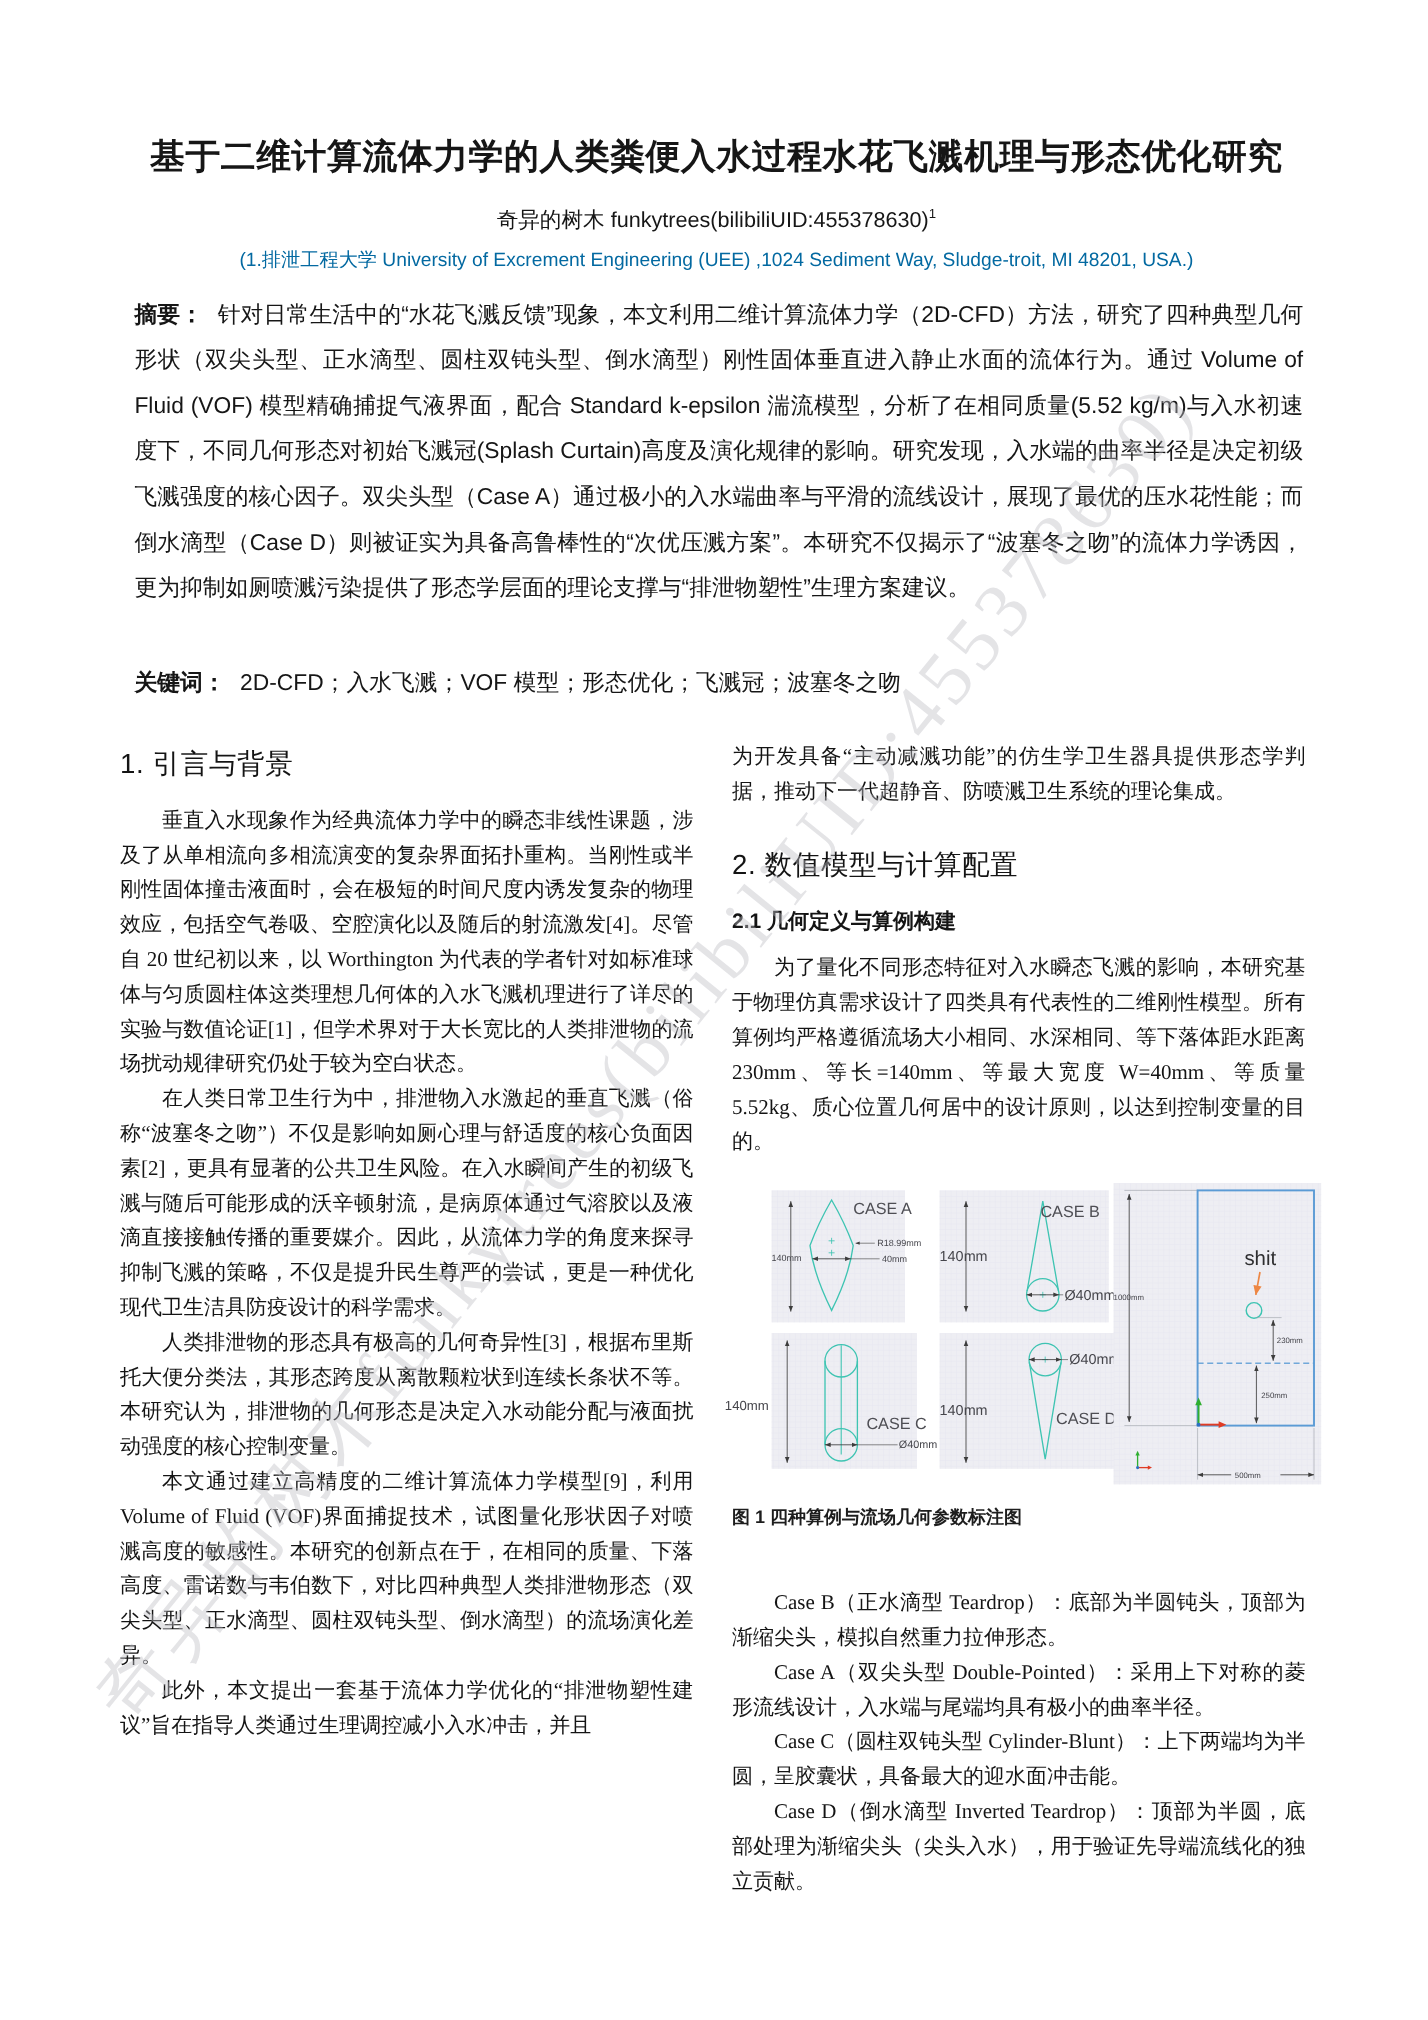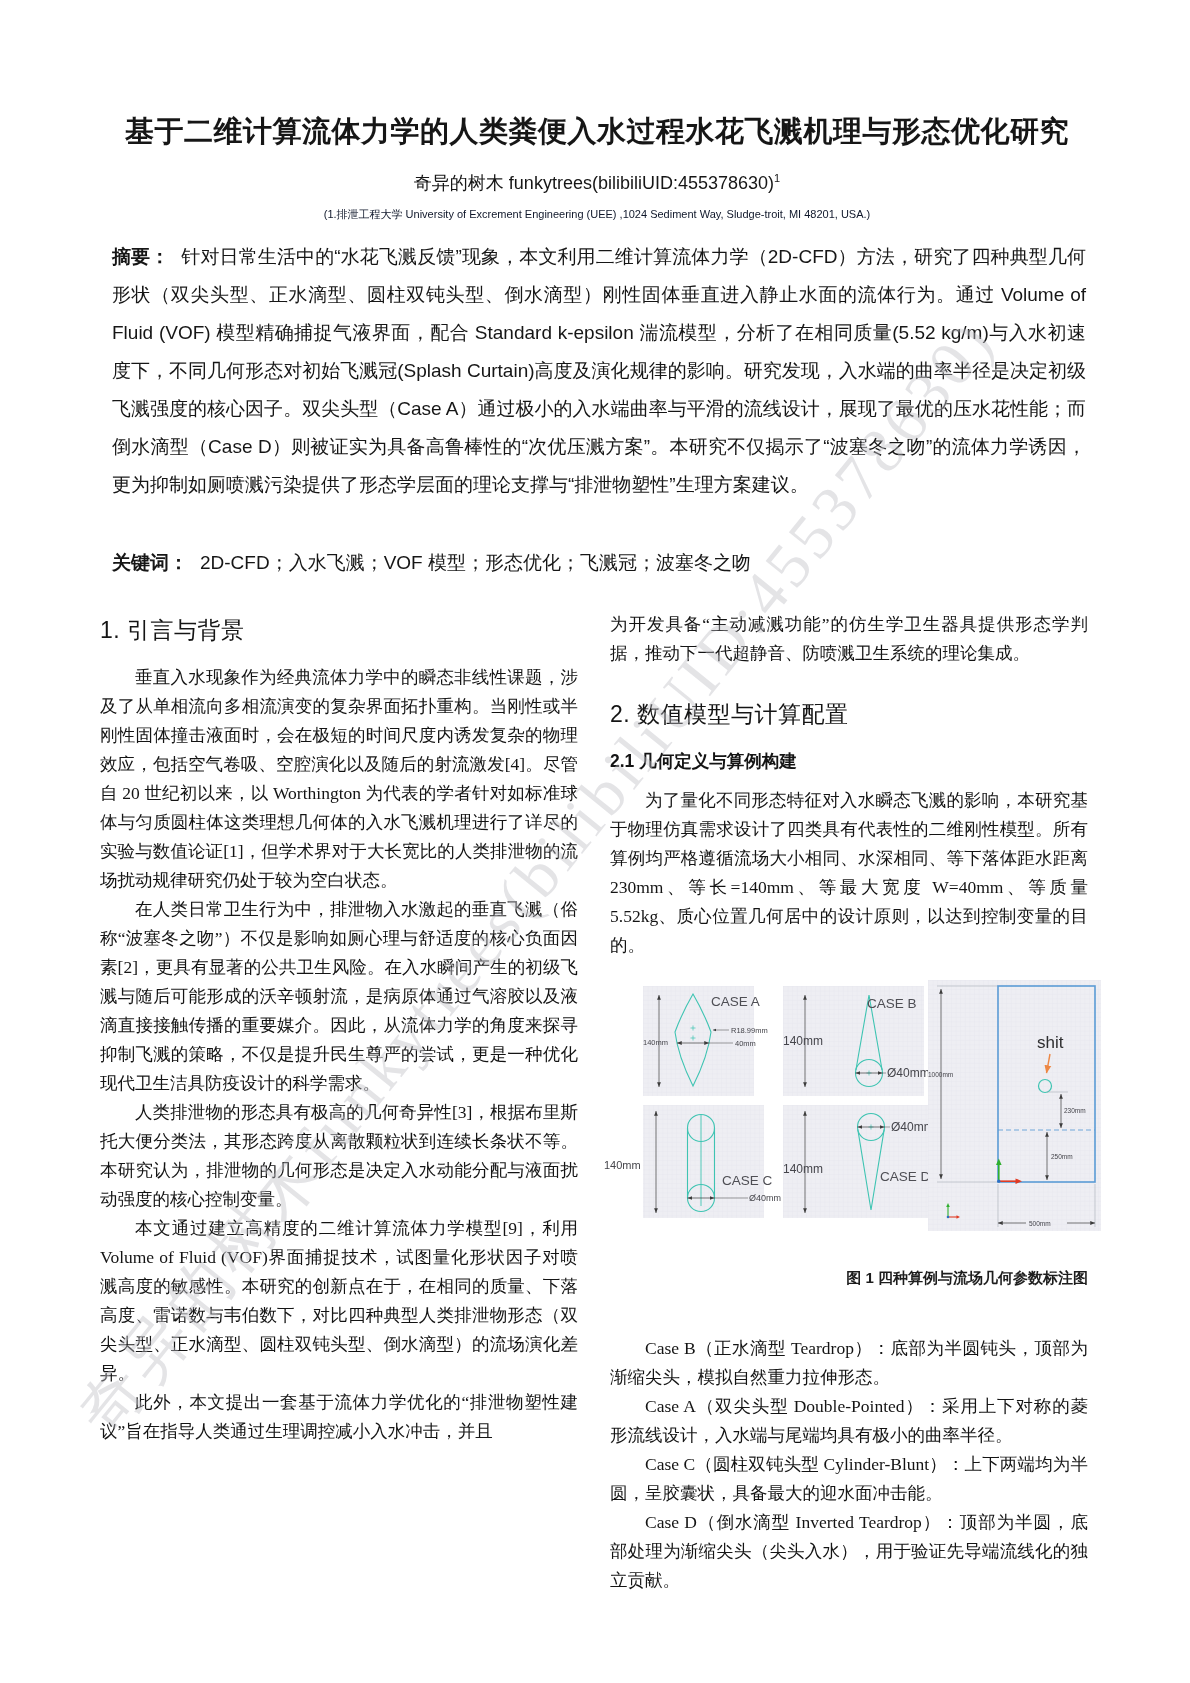--- a/index.html
+++ b/index.html
@@ -11,21 +11,21 @@
     position:absolute;left:58px;top:1398px;z-index:6;pointer-events:none;
     font-family:"Liberation Serif","DejaVu Serif",serif;
     font-size:64px;letter-spacing:5px;white-space:nowrap;
     color:#bfbfc6;opacity:.42;
     transform:rotate(-51deg);transform-origin:0 0;
   }
   .content{position:absolute;inset:0;padding:112px 96px 0 100px;box-sizing:border-box;z-index:1;}
   .title{font-size:29px;font-weight:700;text-align:center;margin:0 0 20px 0;letter-spacing:.5px;line-height:1.35;}
   .author{font-size:18px;text-align:center;margin:0 0 12px 0;}
   .author sup{font-size:11px;}
-  .affil{font-size:11px;text-align:center;margin:0 0 16px 0;color:#0f172a;}
+  .affil{font-size:16px;text-align:center;margin:0 0 16px 0;color:#0369a1;}
   .abstract{font-size:19px;line-height:38px;text-align:justify;margin:0 8px 0 12px;}
   .abstract .lead,.keywords .lead{font-weight:700;margin-right:12px;margin-top:26px;}
   .keywords{font-size:19px;margin:46px 8px 0 12px;}
   .columns{display:flex;gap:32px;margin-top:34px;}
   .col{
     width:478px;flex:0 0 478px;
     font-family:"Liberation Serif","DejaVu Serif",serif;
     font-size:17.5px;line-height:29px;text-align:justify;color:#141414;
   }
   .col p{margin:0;text-indent:2em;}
@@ -36,21 +36,21 @@
   }
   .sec2{margin-top:32px;}
   .subsec{
     font-family:"Liberation Sans","DejaVu Sans",sans-serif;
     font-size:17.5px;font-weight:700;margin:16px 0 10px 0;
   }
   .figure{position:relative;width:458px;height:251px;margin:20px 0 0 33px;}
   .fpanel{position:absolute;overflow:visible;}
   .figcap{
     font-family:"Liberation Sans","DejaVu Sans",sans-serif;
-    font-size:15px;font-weight:600;text-align:right;margin:32px 0 42px 0;color:#1d1d1d;
+    font-size:15px;font-weight:600;text-align:left;margin:13px 0 42px 0;color:#1d1d1d;
   }
   svg text{font-family:"Liberation Sans","DejaVu Sans",sans-serif;fill:#45454b;}
   .t6{font-size:6.5px;} .t7{font-size:7.5px;} .t9{font-size:9px;}
   .t11{font-size:11px;} .t12{font-size:12px;} .t13{font-size:13.5px;fill:#4e4e54;}
   .tshit{font-size:17px;fill:#2e2e30;}
   .teal{stroke:var(--shape_teal);fill:none;}
   .blue{stroke:var(--domain_blue);fill:none;}
   .orange{stroke:var(--arrow_orange);fill:none;}
   #arrO path{fill:var(--arrow_orange);}
   .dim{stroke:#3c3c3c;stroke-width:.7;fill:none;}

